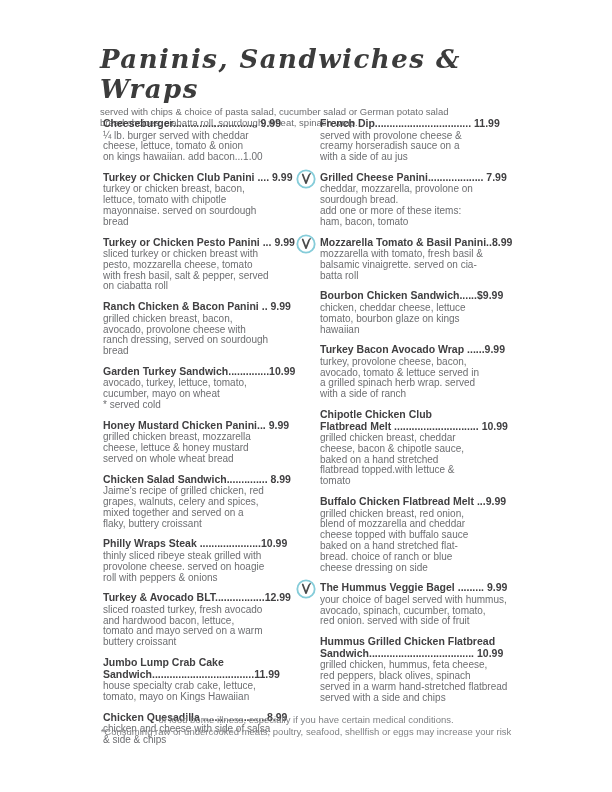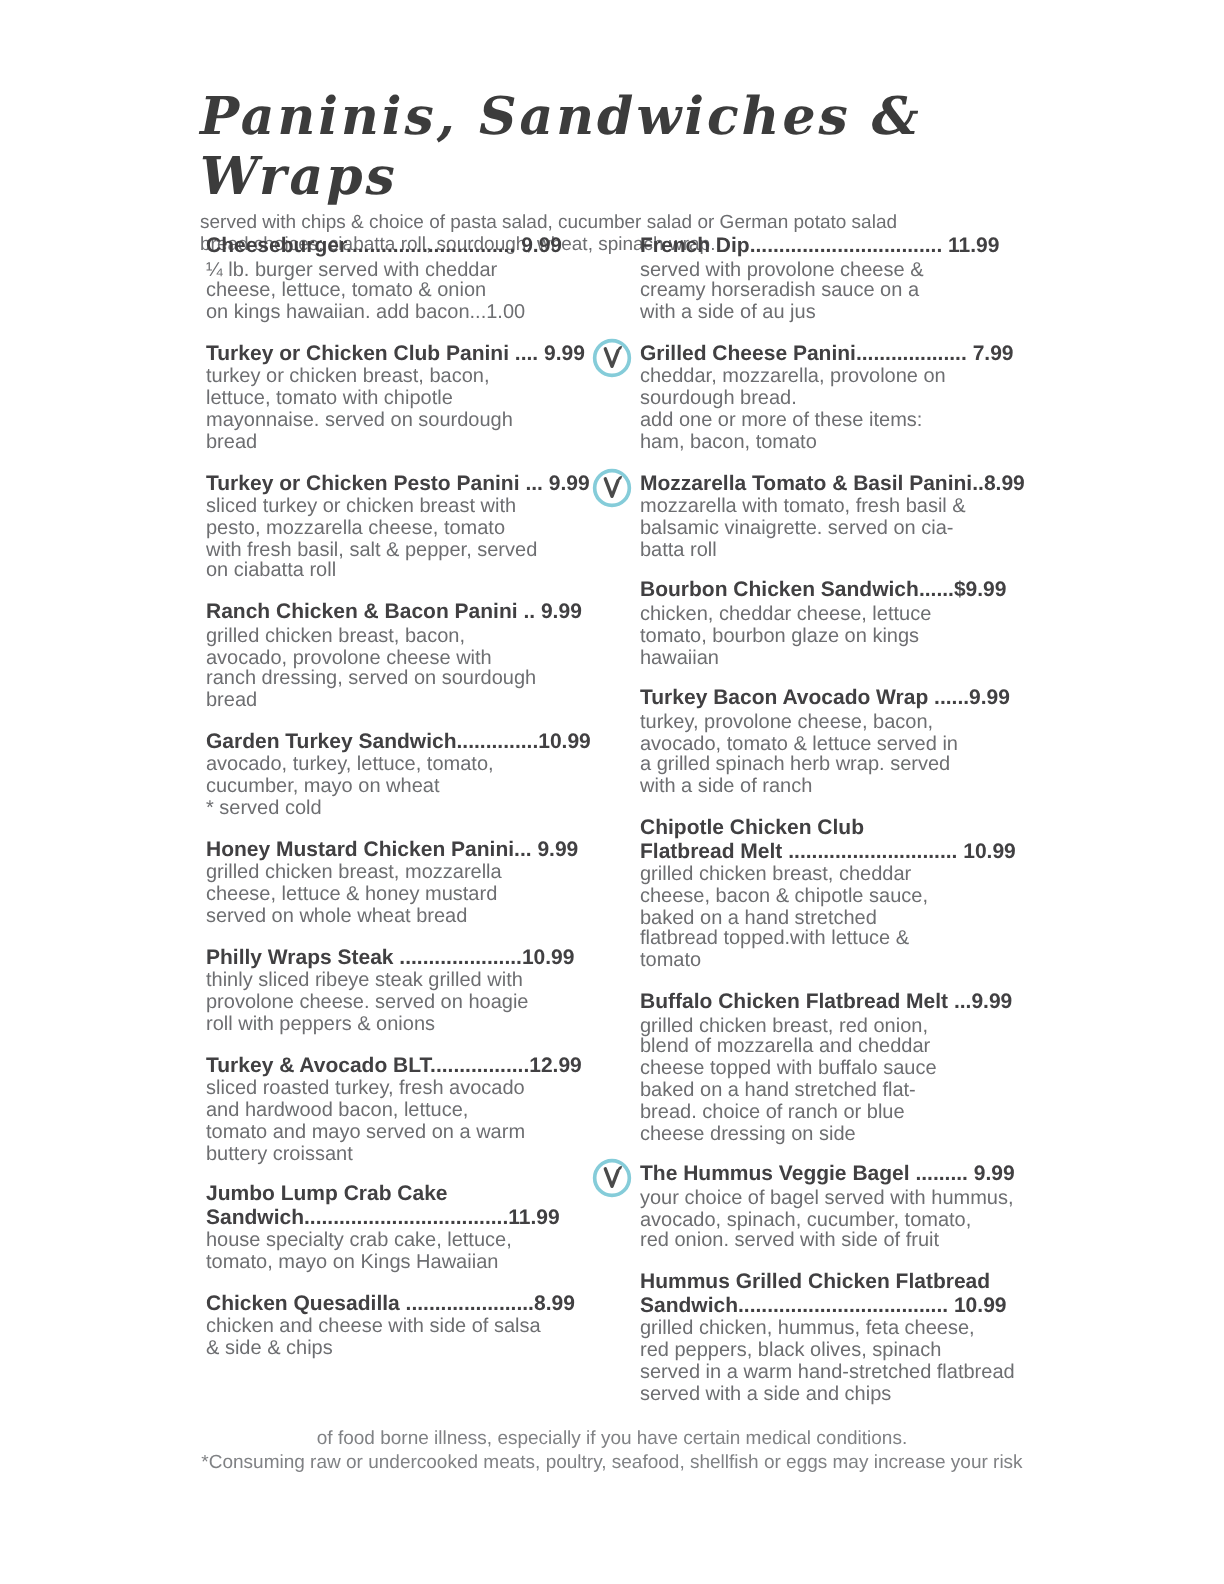--- a/index.html
+++ b/index.html
@@ -129,20 +129,28 @@
   </div>
 
   <div class="menu-item">
 
     <div class="item-title"><span>Honey Mustard Chicken Panini</span><span>... </span><span>9.99</span></div>
     <div class="item-desc">grilled chicken breast, mozzarella
 cheese, lettuce &amp; honey mustard
 served on whole wheat bread</div>
   </div>
 
+  <div class="menu-item">
+
+    <div class="item-title"><span>Chicken Salad Sandwich</span><span>.............. </span><span>8.99</span></div>
+    <div class="item-desc">Jaime's recipe of grilled chicken, red
+grapes, walnuts, celery and spices,
+mixed together and served on a
+flaky, buttery croissant</div>
+  </div>
 
   <div class="menu-item">
 
     <div class="item-title"><span>Philly Wraps Steak</span><span> .....................</span><span>10.99</span></div>
     <div class="item-desc">thinly sliced ribeye steak grilled with
 provolone cheese. served on hoagie
 roll with peppers &amp; onions</div>
   </div>
 
   <div class="menu-item">

